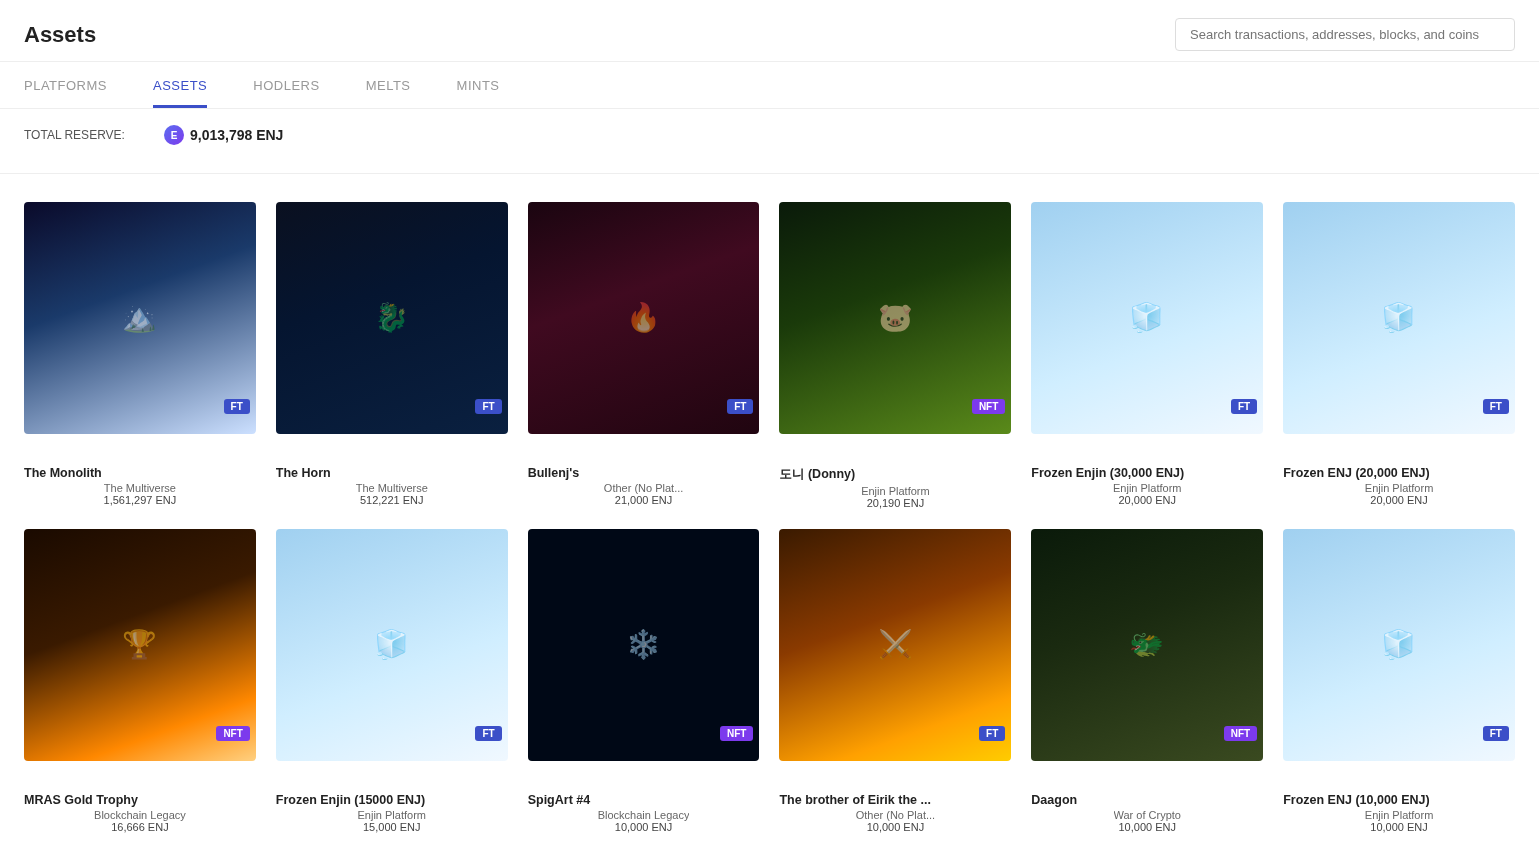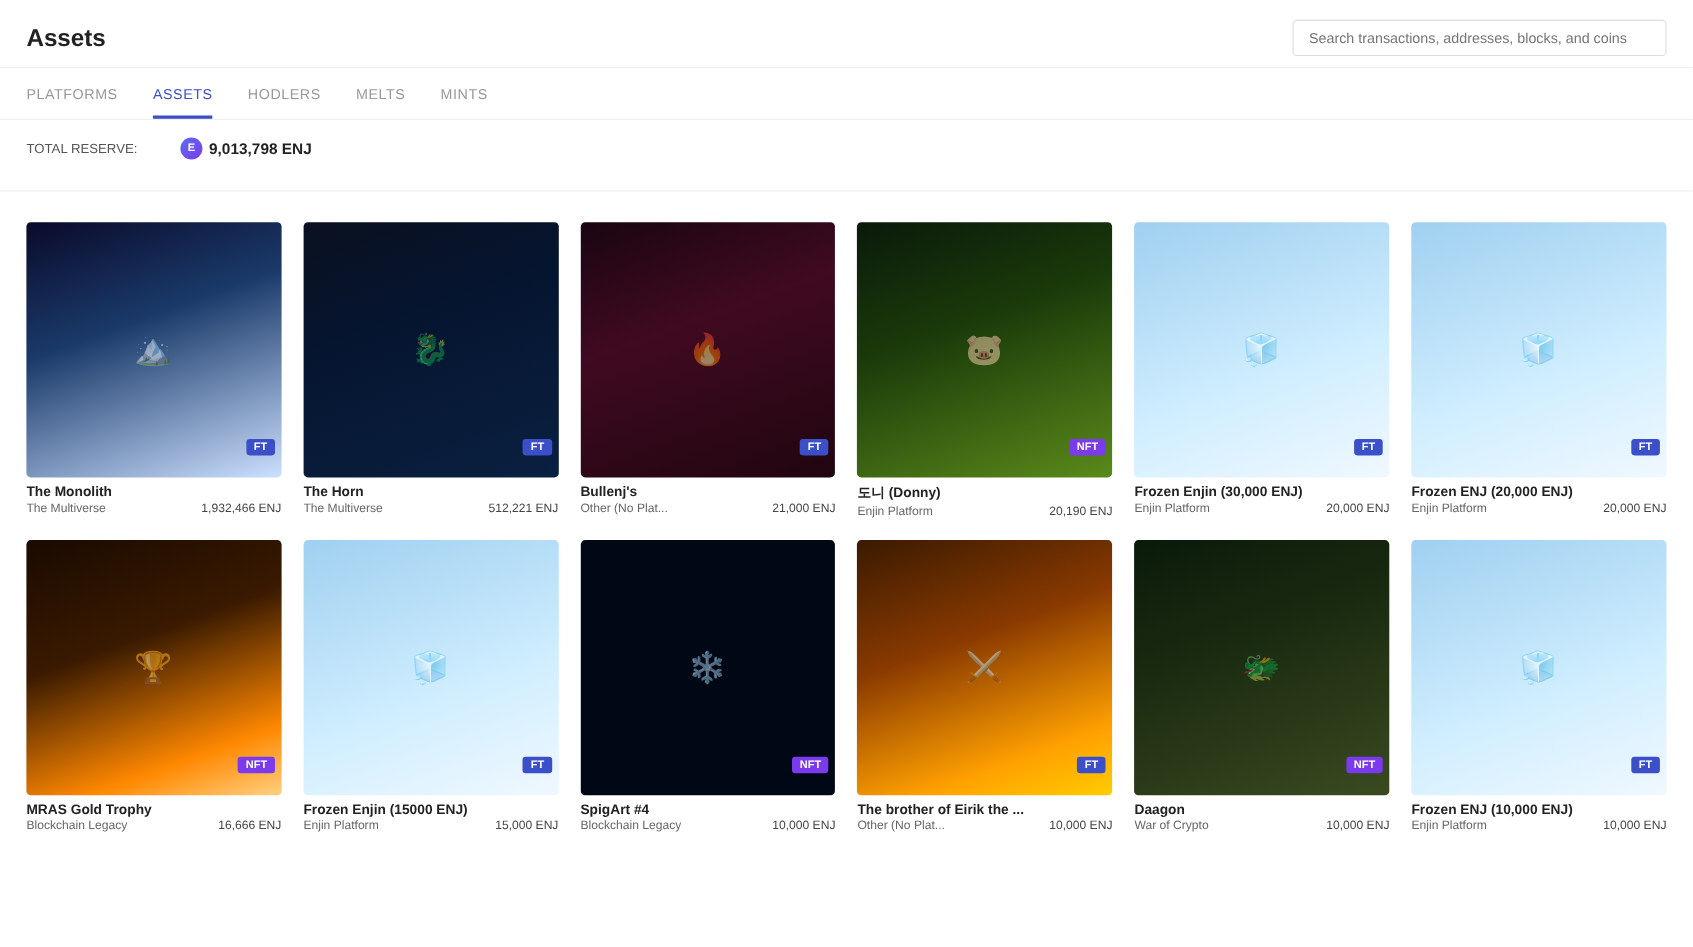--- a/index.html
+++ b/index.html
@@ -22,21 +22,21 @@
       padding: 8px 14px;
       border: 1px solid #ddd;
       border-radius: 4px;
       font-size: 13px;
       color: #999;
       outline: none;
     }
 
     .tabs {
       display: flex;
-      gap: 32px;
+      gap: 46px;
       padding: 0 24px;
       border-bottom: 1px solid #eee;
       margin-top: 4px;
     }
     .tab {
       padding: 12px 0;
       font-size: 13px;
       font-weight: 500;
       color: #999;
       cursor: pointer;
@@ -163,25 +163,27 @@
       margin-bottom: 2px;
     }
     .asset-name {
       font-size: 12.5px;
       font-weight: 600;
       color: #222;
       flex: 1;
       white-space: nowrap;
       overflow: hidden;
       text-overflow: ellipsis;
+      margin-top: 26px;
     }
     .asset-details {
       display: flex;
       justify-content: space-between;
       align-items: center;
+      flex-direction: column;
     }
     .asset-platform-name {
       font-size: 11px;
       color: #666;
       white-space: nowrap;
       overflow: hidden;
       text-overflow: ellipsis;
       max-width: 55%;
     }
     .asset-enj {
@@ -221,21 +223,21 @@
     <div class="asset-image-wrap card-monolith">
       <div class="img-placeholder">🏔️</div>
       <span class="asset-badge badge-ft">FT</span>
     </div>
     <div class="asset-info">
       <div class="asset-name-row">
         <span class="asset-name">The Monolith</span>
       </div>
       <div class="asset-details">
         <span class="asset-platform-name">The Multiverse</span>
-        <span class="asset-enj">1,932,466 ENJ</span>
+        <span class="asset-enj">1,561,297 ENJ</span>
       </div>
     </div>
   </div>
     <div class="asset-card">
     <div class="asset-image-wrap card-horn">
       <div class="img-placeholder">🐉</div>
       <span class="asset-badge badge-ft">FT</span>
     </div>
     <div class="asset-info">
       <div class="asset-name-row">

